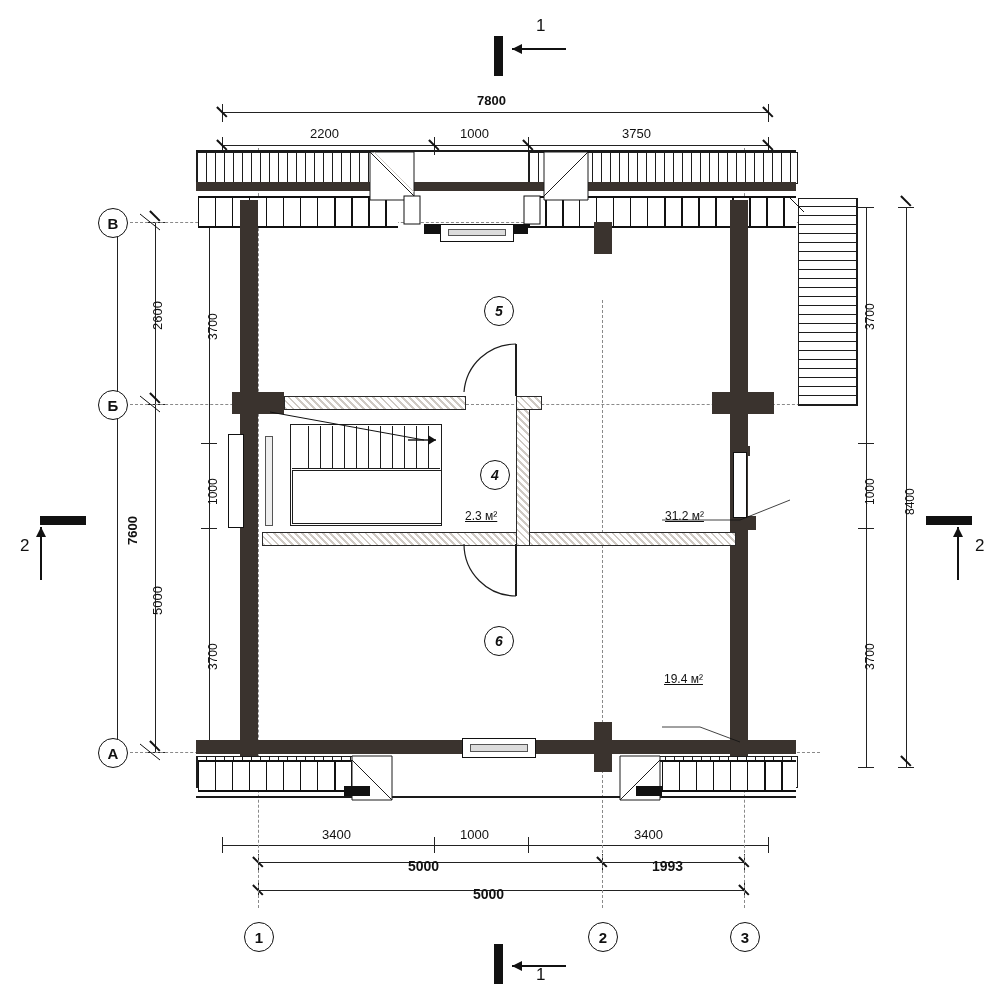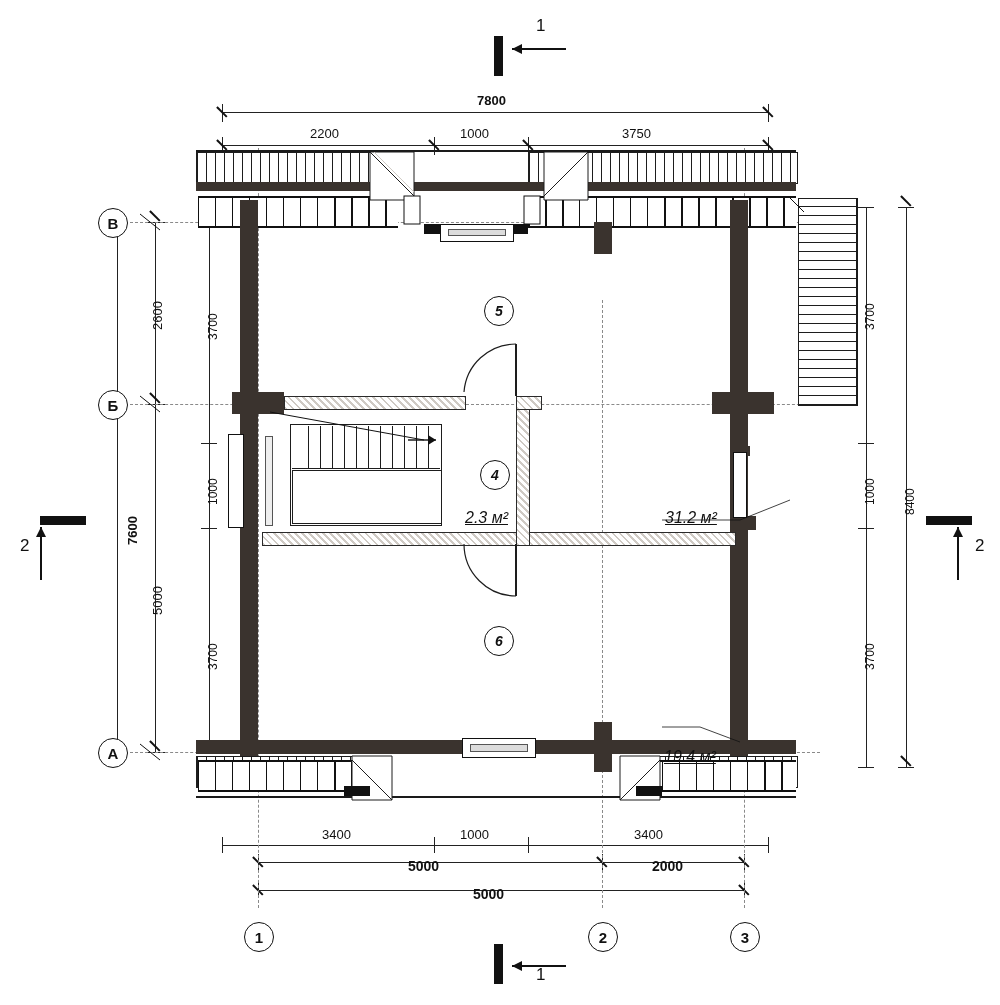--- a/index.html
+++ b/index.html
@@ -5,21 +5,21 @@
   html,body{margin:0;padding:0;background:#ffffff;}
   body{width:1000px;height:1005px;position:relative;overflow:hidden;
        font-family:"Liberation Sans",sans-serif;color:#111;}
   .stage{position:absolute;left:0;top:0;width:1000px;height:1005px;}
   
   .ln{position:absolute;background:#1a1a1a;}
   .dim{position:absolute;background:#222;height:1px;}
   .dimv{position:absolute;background:#222;width:1px;}
   .txt{position:absolute;font-size:13px;color:#111;white-space:nowrap;}
   .txt.sm{font-size:12px;}
-  .txt.it{font-style:italic;font-size:16px;}
+  .txt.it{font-size:12px;}
   .rot{transform-origin:0 0;transform:rotate(-90deg);}
   .circ{position:absolute;border:1.6px solid #111;border-radius:50%;
         display:flex;align-items:center;justify-content:center;
         font-size:15px;font-weight:bold;background:#fff;}
   .circ.sm{font-size:14px;font-style:italic;}
   .wallv{position:absolute;background:#3a332e;}
   .wallh{position:absolute;background:#3a332e;}
   .hatch{position:absolute;
     background:repeating-linear-gradient(45deg,#cfcac4 0 2px,#ffffff 2px 5px);
     border:1px solid #2a2a2a;}
@@ -146,21 +146,21 @@
   <div class="txt" style="left:634px;top:827px;">3400</div>
 
   <div class="dim" style="left:258px;top:862px;width:486px;"></div>
   <div class="dimv" style="left:258px;top:854px;height:16px;"></div>
   <div class="dimv" style="left:602px;top:854px;height:16px;"></div>
   <div class="dimv" style="left:744px;top:854px;height:16px;"></div>
   <div class="tickm" style="left:251px;top:861px;"></div>
   <div class="tickm" style="left:595px;top:861px;"></div>
   <div class="tickm" style="left:737px;top:861px;"></div>
   <div class="txt" style="left:408px;top:858px;font-weight:bold;font-size:14px;">5000</div>
-  <div class="txt" style="left:652px;top:858px;font-weight:bold;font-size:14px;">2000</div>
+  <div class="txt" style="left:652px;top:858px;font-weight:bold;font-size:14px;">1993</div>
 
   <div class="dim" style="left:258px;top:890px;width:486px;"></div>
   <div class="dimv" style="left:258px;top:882px;height:16px;"></div>
   <div class="dimv" style="left:744px;top:882px;height:16px;"></div>
   <div class="tickm" style="left:251px;top:889px;"></div>
   <div class="tickm" style="left:737px;top:889px;"></div>
   <div class="txt" style="left:473px;top:886px;font-weight:bold;font-size:14px;">5000</div>
 
   <div class="dashh" style="left:130px;top:222px;width:690px;"></div>
   <div class="dashh" style="left:130px;top:404px;width:690px;"></div>
@@ -282,21 +282,21 @@
   </div>
   <div class="circ sm" style="left:480px;top:460px;width:28px;height:28px;">
     <span>4</span>
   </div>
   <div class="circ sm" style="left:484px;top:626px;width:28px;height:28px;">
     <span>6</span>
   </div>
 
   <div class="txt it" style="left:465px;top:509px;text-decoration:underline;">2.3 м²</div>
   <div class="txt it" style="left:665px;top:509px;text-decoration:underline;">31.2 м²</div>
-  <div class="txt it" style="left:664px;top:748px;text-decoration:underline;">19.4 м²</div>
+  <div class="txt it" style="left:664px;top:672px;text-decoration:underline;">19.4 м²</div>
 
   <svg width="1000" height="1005">
     <line x1="662" y1="520" x2="740" y2="520" stroke="#111" stroke-width="0.8"></line>
     <line x1="740" y1="520" x2="790" y2="500" stroke="#111" stroke-width="0.8"></line>
     <line x1="662" y1="727" x2="700" y2="727" stroke="#111" stroke-width="0.8"></line>
     <line x1="700" y1="727" x2="740" y2="742" stroke="#111" stroke-width="0.8"></line>
   </svg>
 
   <svg width="1000" height="1005">
     <line x1="140" y1="214" x2="160" y2="230" stroke="#111" stroke-width="1"></line>

